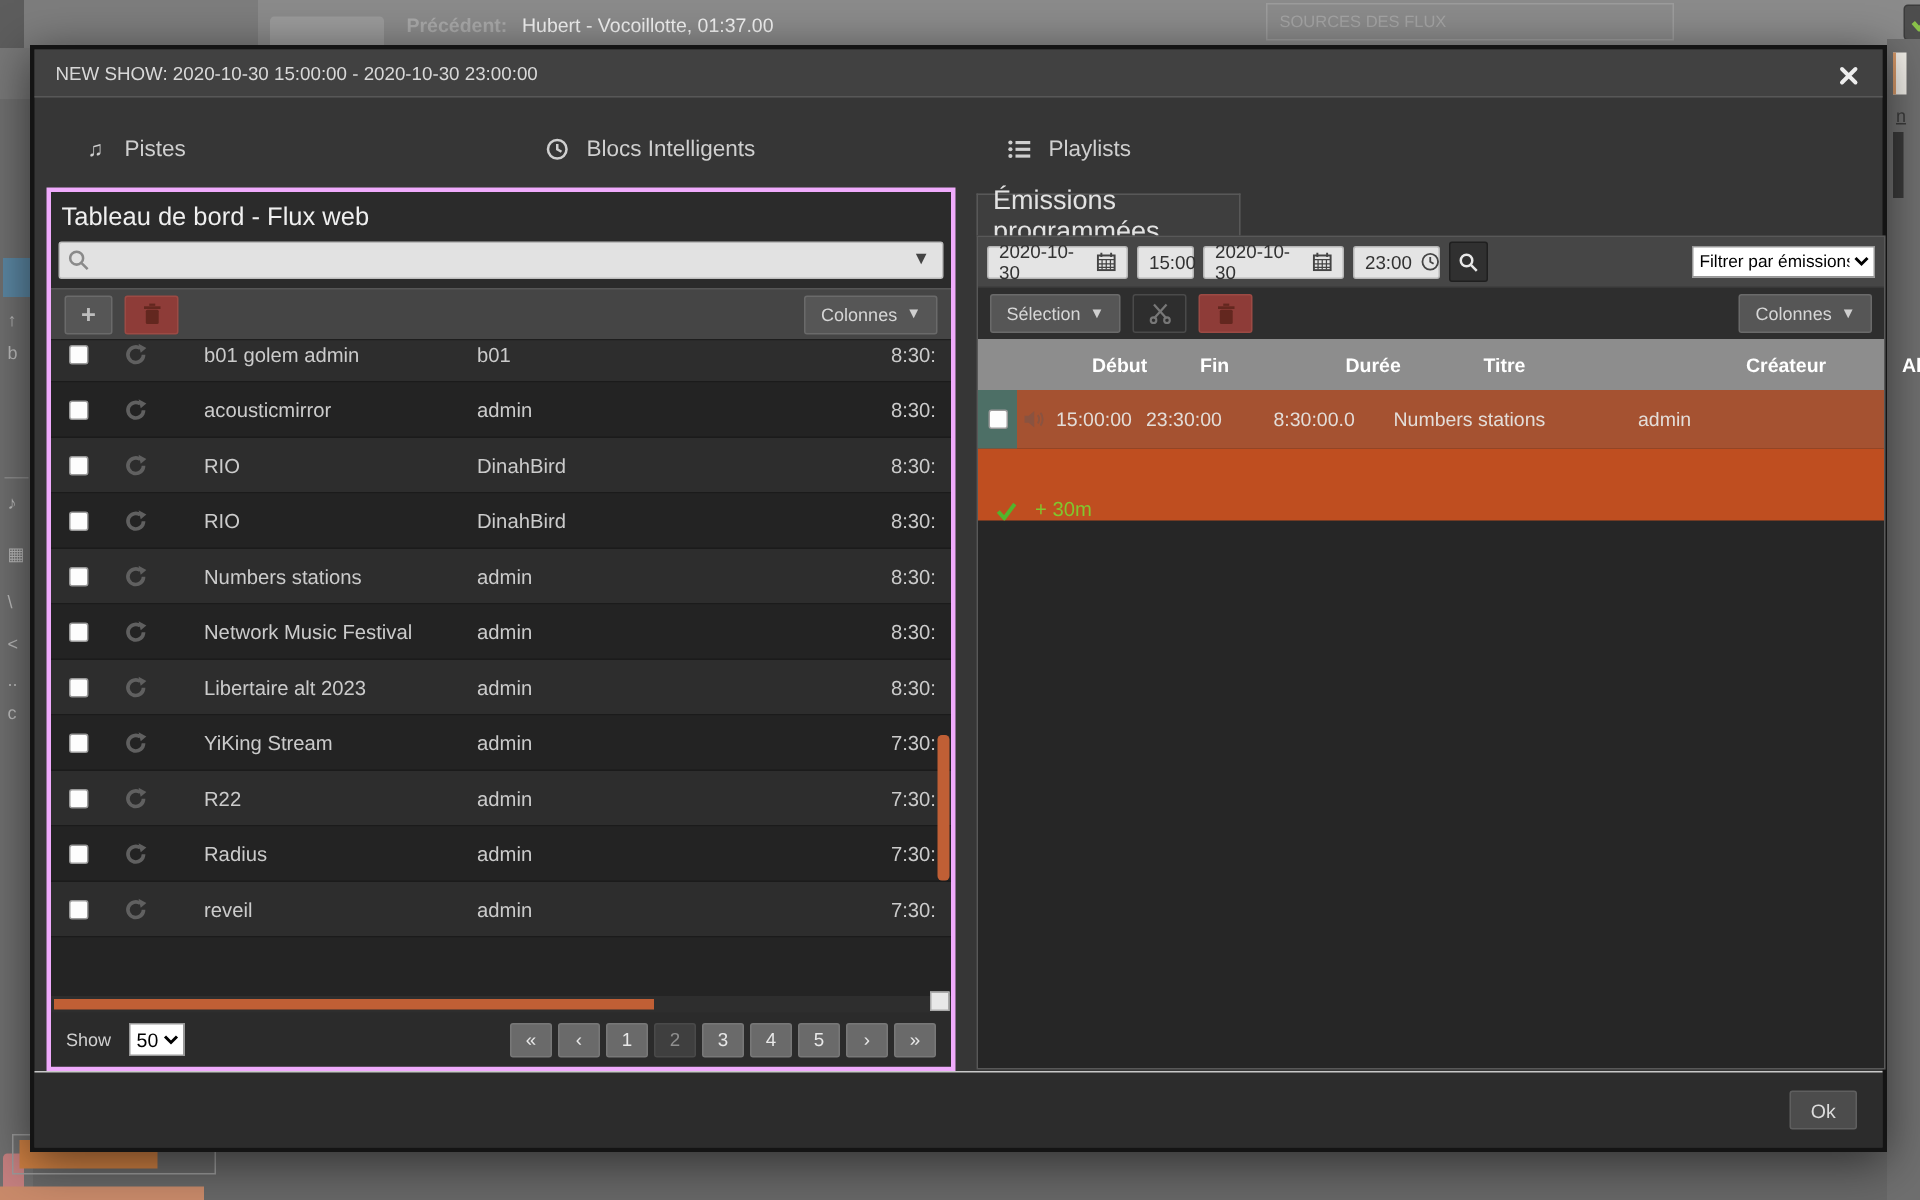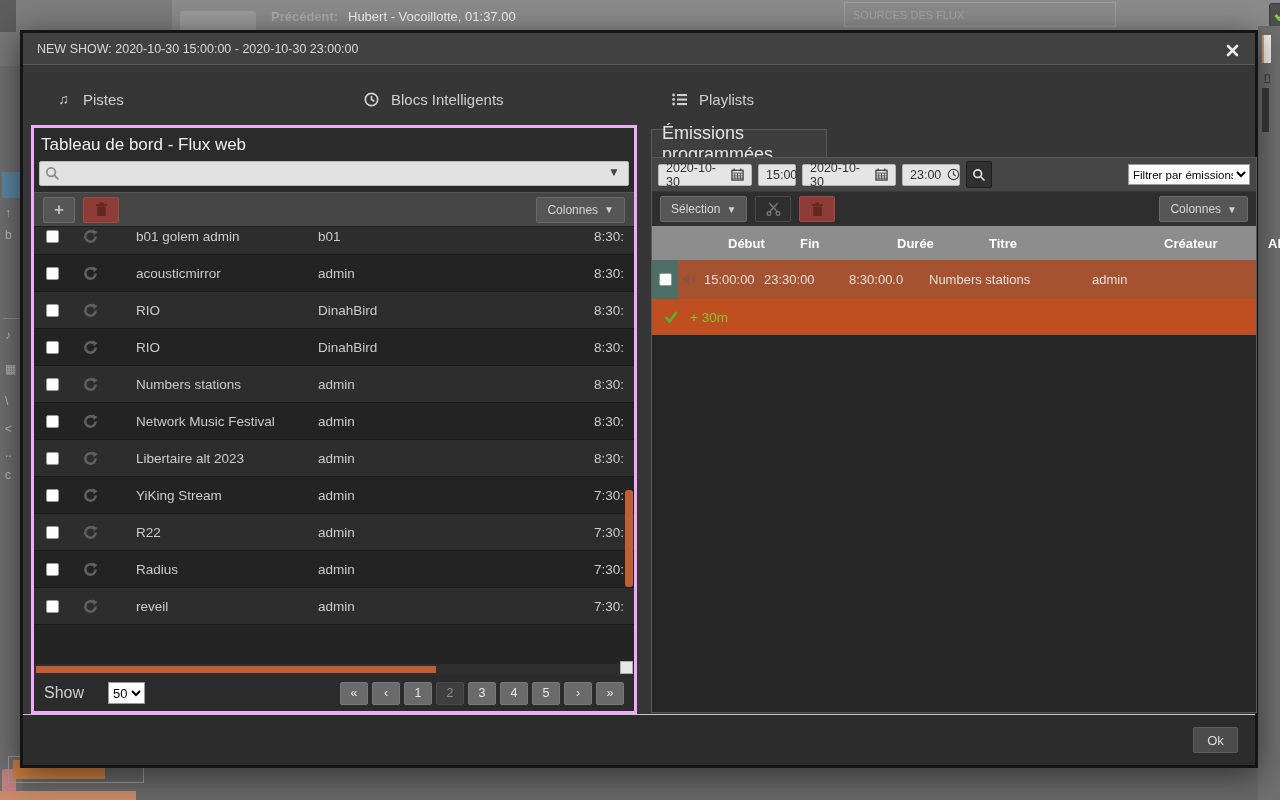--- a/index.html
+++ b/index.html
@@ -73,21 +73,21 @@
   .lrow:nth-child(even) { background:#232323; }
   .lrow:first-child { margin-top:-9px; }
   .lrow .dur { text-align:right; }
   .cb { width:13px; height:13px; background:#fdfdfd; border:1px solid #9a9a9a; border-radius:2px; }
   .vscroll { position:absolute; right:1px; top:263px; width:8px; height:97px; background:#c05f35; border-radius:3px; }
   .hscroll-track { height:11px; background:#2e2e2e; position:relative; }
   .hscroll-thumb { position:absolute; left:2px; top:2px; width:400px; height:7px; background:#c05f35; }
   .hscroll-corner { position:absolute; right:1px; top:-3px; width:13px; height:13px; background:#e8e8e8; border:1px solid #aaa; }
 
   .lpage { height:36px; display:flex; align-items:center; padding:0 10px; background:#2b2b2b; }
-  .lpage-show { font-size:16px; color:#d0d0d0; margin-right:24px; }
+  .lpage-show { font-size:12px; color:#d0d0d0; margin-right:12px; }
   .lpage select { height:22px; background:#fff; border:1px solid #999; font-size:13px; }
   .pages { margin-left:auto; display:flex; gap:4px; }
   .pg { min-width:28px; height:23px; background:#6a6a6a; border:1px solid #787878; border-radius:2px;
         color:#e8e8e8; font-size:12.5px; display:flex; align-items:center; justify-content:center; cursor:pointer; }
   .pg.current { background:#3f3f3f; border-color:#4a4a4a; color:#8f8f8f; cursor:default; }
 
   
   .rwrap { position:absolute; left:628px; top:92px; width:606px; height:589px; }
   .rtab { position:absolute; left:0; top:4px; width:176px; height:29px; background:#3e3e3e;
           border:1px solid #585858; border-bottom:none; color:#e2e2e2; font-size:18px;
@@ -104,21 +104,21 @@
   .ractions { height:34px; display:flex; align-items:center; gap:8px; padding:0 8px; background:#2e2e2e; }
   .btn-cut { width:36px; background:transparent; border-color:#4a4a4a; }
   .rheader, .rrow { display:grid; grid-template-columns:26px 26px 60px 85px 80px 163px 92px 1fr; align-items:center; }
   .rheader { height:34px; background:#8d8d8d; color:#fff; font-weight:bold; font-size:13px;gap:12px; }
   .show-row { height:41px; background:#575757; color:#fff; display:flex; align-items:center; }
   .show-strip { width:26px; height:100%; background:#8fb9ad; flex:none; }
   .show-name { font-weight:bold; font-size:13px; margin-left:16px; }
   .show-range { margin-left:auto; margin-right:9px; font-size:12px; color:#e8e8e8; }
   .track-row { height:39px; background:#a55231; color:#e3ddd8; font-size:13px; }
   .track-cbcell { width:26px; height:39px; background:#4d6f66; display:flex; align-items:center; justify-content:center; }
-  .gap-row { height:36px; background:#bf4e20; display:flex; align-items:center; gap:12px; padding-left:12px; }
+  .gap-row { height:48px; background:#bf4e20; display:flex; align-items:flex-end; gap:12px; padding-left:12px; }
   .gap-label { color:#82c62e; font-size:13.5px; }
 
   
   .modal-footer { position:absolute; left:0; bottom:0; width:100%; height:51px; background:#2c2c2c;
                   border-top:1px solid #c9c9c9; }
   .ok-btn { position:absolute; right:17px; top:12px; width:45px; height:26px; background:#4c4c4c;
             border:1px solid #5f5f5f; border-radius:2px; color:#dcdcdc; font-size:13px;
             display:flex; align-items:center; justify-content:center; cursor:pointer; }
 
   svg { display:block; }

